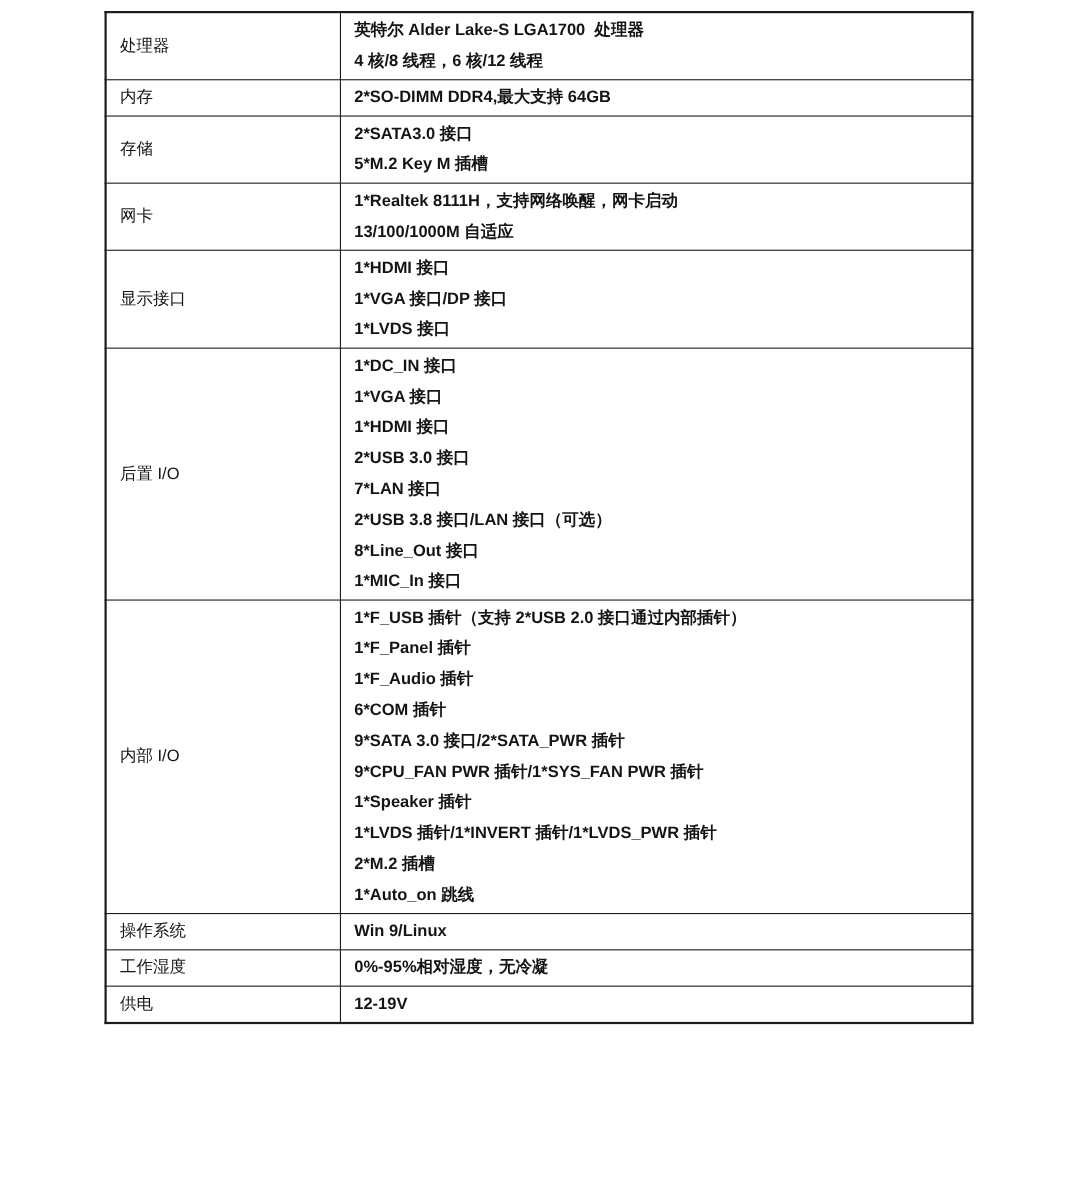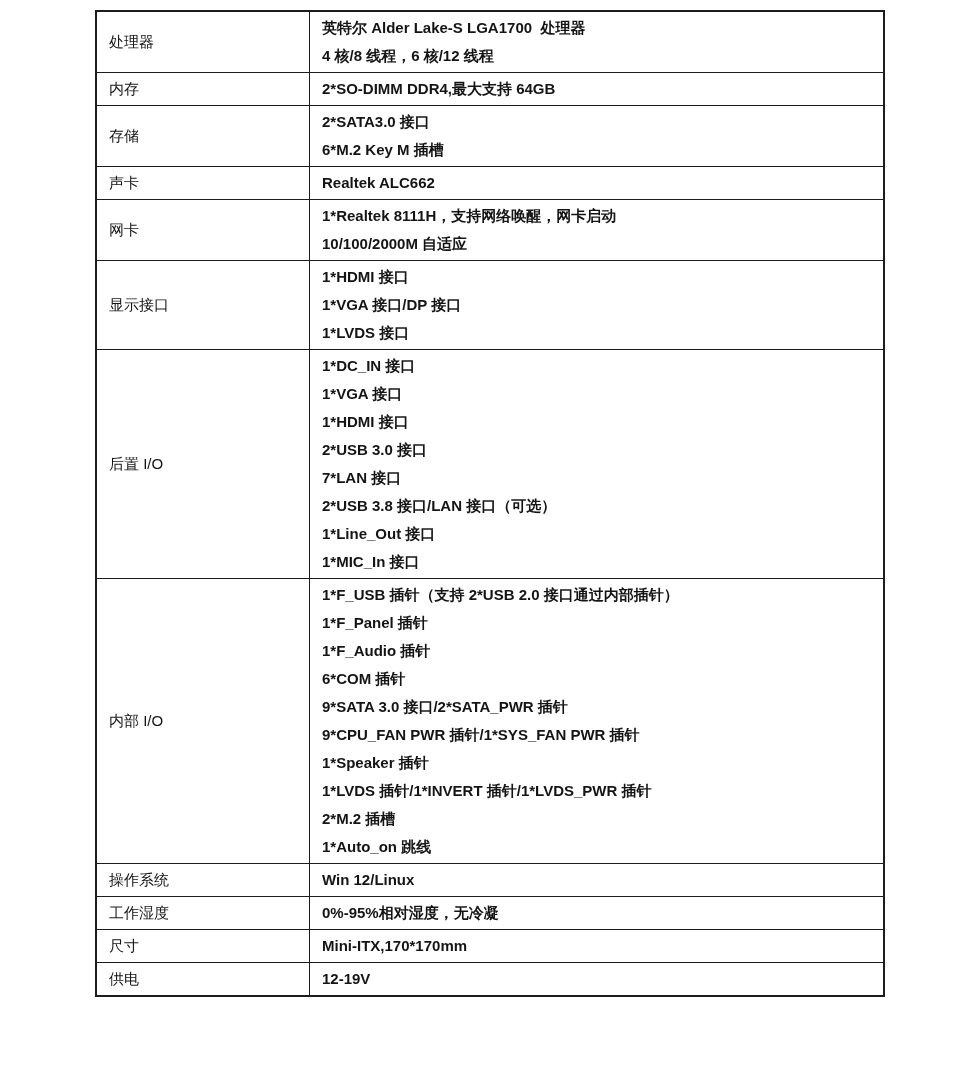--- a/index.html
+++ b/index.html
@@ -53,54 +53,48 @@
     <tr>
       <td class="label-cell">内存</td>
       <td class="value-cell">
         <div class="line">2*SO-DIMM DDR4,最大支持 64GB</div>
       </td>
     </tr>
     <tr>
       <td class="label-cell">存储</td>
       <td class="value-cell">
         <div class="line">2*SATA3.0 接口</div>
-        <div class="line">6*M.2 Key M 插槽</div>
-      </td>
-    </tr>
-    <tr>
-      <td class="label-cell">声卡</td>
-      <td class="value-cell">
-        <div class="line">Realtek ALC662</div>
+        <div class="line">5*M.2 Key M 插槽</div>
       </td>
     </tr>
     <tr>
       <td class="label-cell">网卡</td>
       <td class="value-cell">
         <div class="line">1*Realtek 8111H，支持网络唤醒，网卡启动</div>
-        <div class="line">10/100/2000M 自适应</div>
+        <div class="line">13/100/1000M 自适应</div>
       </td>
     </tr>
     <tr>
       <td class="label-cell">显示接口</td>
       <td class="value-cell">
         <div class="line">1*HDMI 接口</div>
         <div class="line">1*VGA 接口/DP 接口</div>
         <div class="line">1*LVDS 接口</div>
       </td>
     </tr>
     <tr>
       <td class="label-cell">后置 I/O</td>
       <td class="value-cell">
         <div class="line">1*DC_IN 接口</div>
         <div class="line">1*VGA 接口</div>
         <div class="line">1*HDMI 接口</div>
         <div class="line">2*USB 3.0 接口</div>
         <div class="line">7*LAN 接口</div>
         <div class="line">2*USB 3.8 接口/LAN 接口（可选）</div>
-        <div class="line">1*Line_Out 接口</div>
+        <div class="line">8*Line_Out 接口</div>
         <div class="line">1*MIC_In 接口</div>
       </td>
     </tr>
     <tr>
       <td class="label-cell">内部 I/O</td>
       <td class="value-cell">
         <div class="line">1*F_USB 插针（支持 2*USB 2.0 接口通过内部插针）</div>
         <div class="line">1*F_Panel 插针</div>
         <div class="line">1*F_Audio 插针</div>
         <div class="line">6*COM 插针</div>
@@ -108,33 +102,27 @@
         <div class="line">9*CPU_FAN PWR 插针/1*SYS_FAN PWR 插针</div>
         <div class="line">1*Speaker 插针</div>
         <div class="line">1*LVDS 插针/1*INVERT 插针/1*LVDS_PWR 插针</div>
         <div class="line">2*M.2 插槽</div>
         <div class="line">1*Auto_on 跳线</div>
       </td>
     </tr>
     <tr>
       <td class="label-cell">操作系统</td>
       <td class="value-cell">
-        <div class="line">Win 12/Linux</div>
+        <div class="line">Win 9/Linux</div>
       </td>
     </tr>
     <tr>
       <td class="label-cell">工作湿度</td>
       <td class="value-cell">
         <div class="line">0%-95%相对湿度，无冷凝</div>
-      </td>
-    </tr>
-    <tr>
-      <td class="label-cell">尺寸</td>
-      <td class="value-cell">
-        <div class="line">Mini-ITX,170*170mm</div>
       </td>
     </tr>
     <tr>
       <td class="label-cell">供电</td>
       <td class="value-cell">
         <div class="line">12-19V</div>
       </td>
     </tr>
   </tbody>
 </table>

